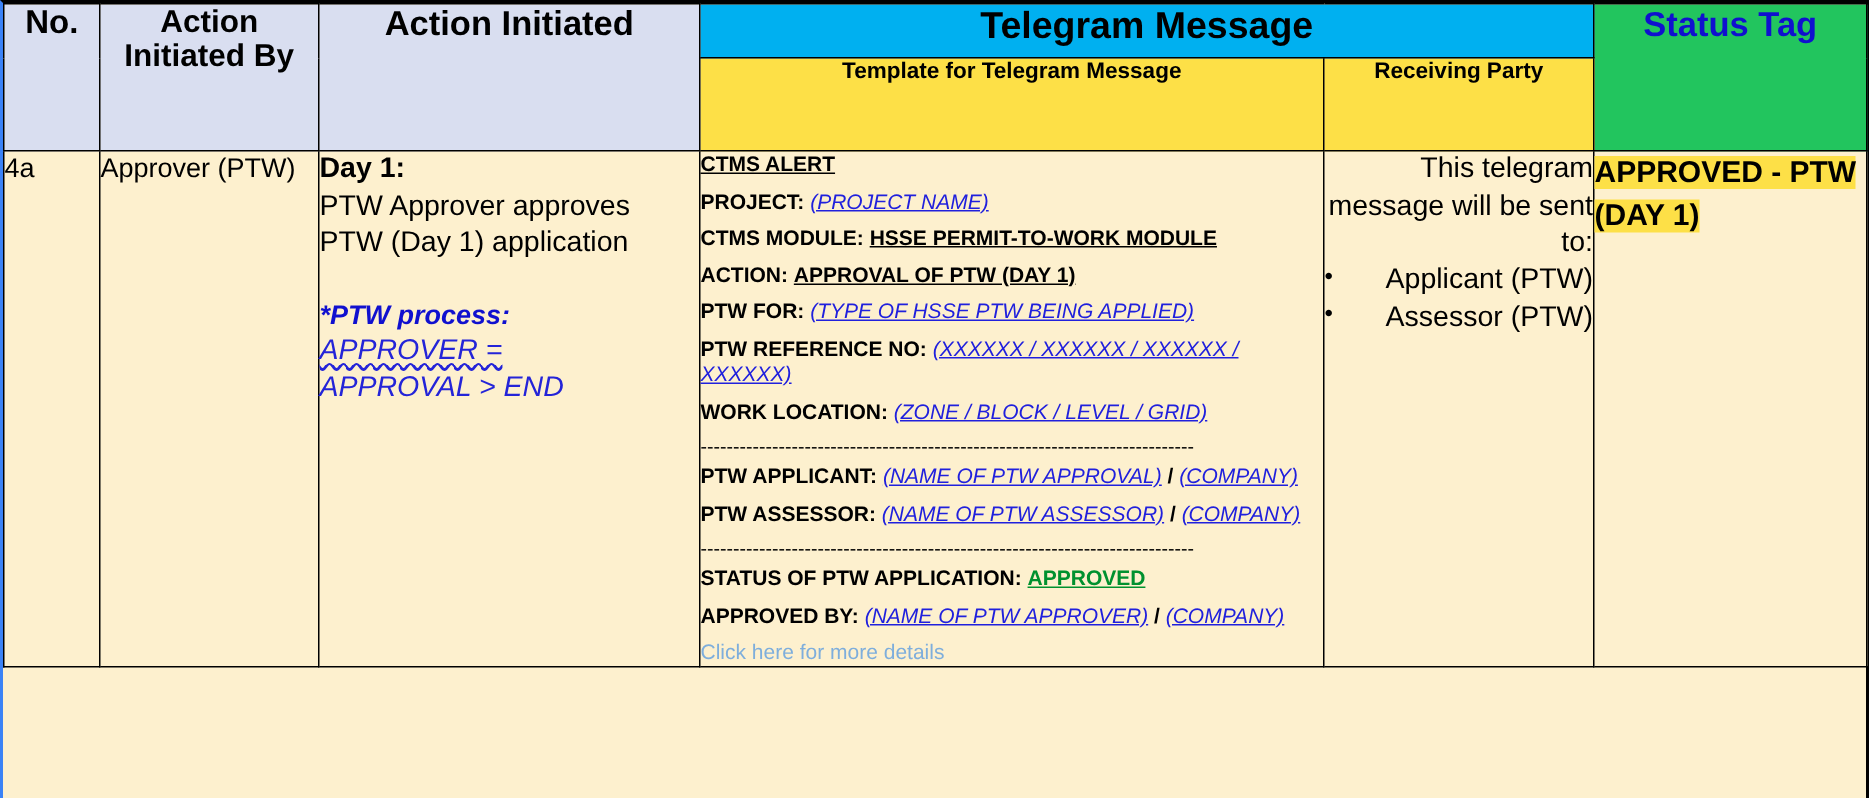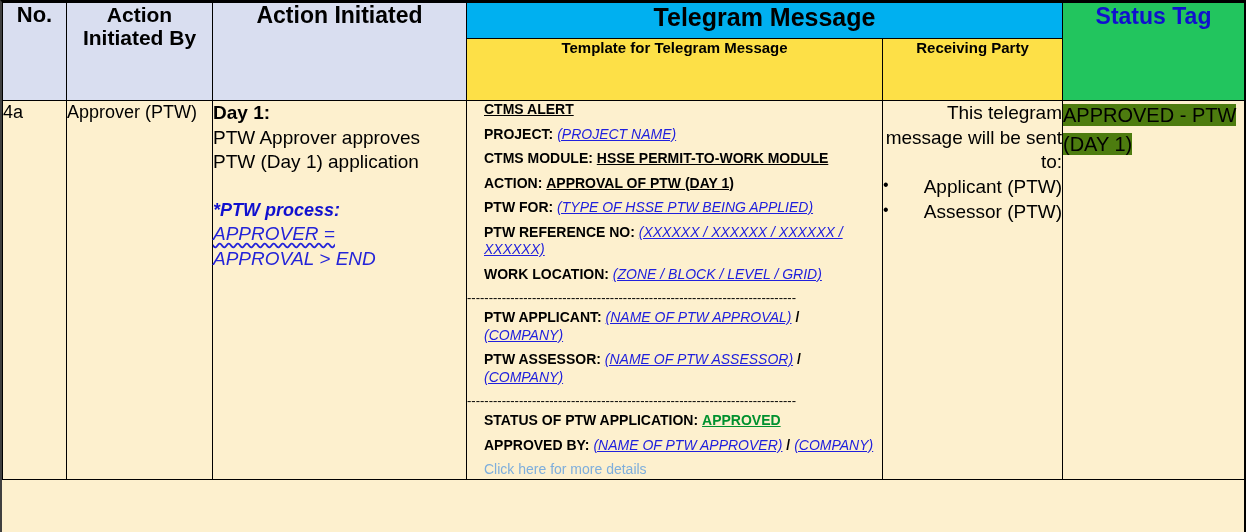--- a/index.html
+++ b/index.html
@@ -12,21 +12,21 @@
     height: 532px;
     overflow: hidden;
     font-family: "Liberation Sans", sans-serif;
   }
 
   .sheet {
     width: 1246px;
     height: 532px;
     position: relative;
     box-sizing: border-box;
-    border-left: 2px solid #404040;
+    border-left: 2px solid #3b82f6;
     border-top: 2px solid #000;
     border-right: 2px solid #000;
     background: #FDF0CE;
   }
 
   table.grid {
     border-collapse: collapse;
     table-layout: fixed;
     width: 1242px;
   }
@@ -107,21 +107,21 @@
     font-style: italic;
     color: #2424D8;
     font-size: 19px;
   }
   .squiggle {
     text-decoration: underline wavy #2424D8;
     text-underline-offset: 2px;
   }
 
   
-  .tm-line { margin: 0 0 7px 17px; }
+  .tm-line { margin: 0 0 7px 0; }
   .tm-line:last-child { margin-bottom: 0; }
   .lbl {
     font-weight: bold;
     color: #000;
   }
   .u { text-decoration: underline; }
   .ph {
     color: #2020DD;
     font-style: italic;
     text-decoration: underline;
@@ -158,23 +158,23 @@
     content: "\2022";
     position: absolute;
     left: 0;
     top: 0;
     font-size: 16px;
   }
 
   
   .tag {
     display: inline;
-    background: #4d7c0f;
-    color: #000;
-    font-weight: normal;
+    background: #fde047;
+    color: #000;
+    font-weight: bold;
     font-size: 20px;
     line-height: 1.45;
     box-decoration-break: clone;
     -webkit-box-decoration-break: clone;
   }
 </style>
 </head>
 <body>
 
 <div class="sheet">

